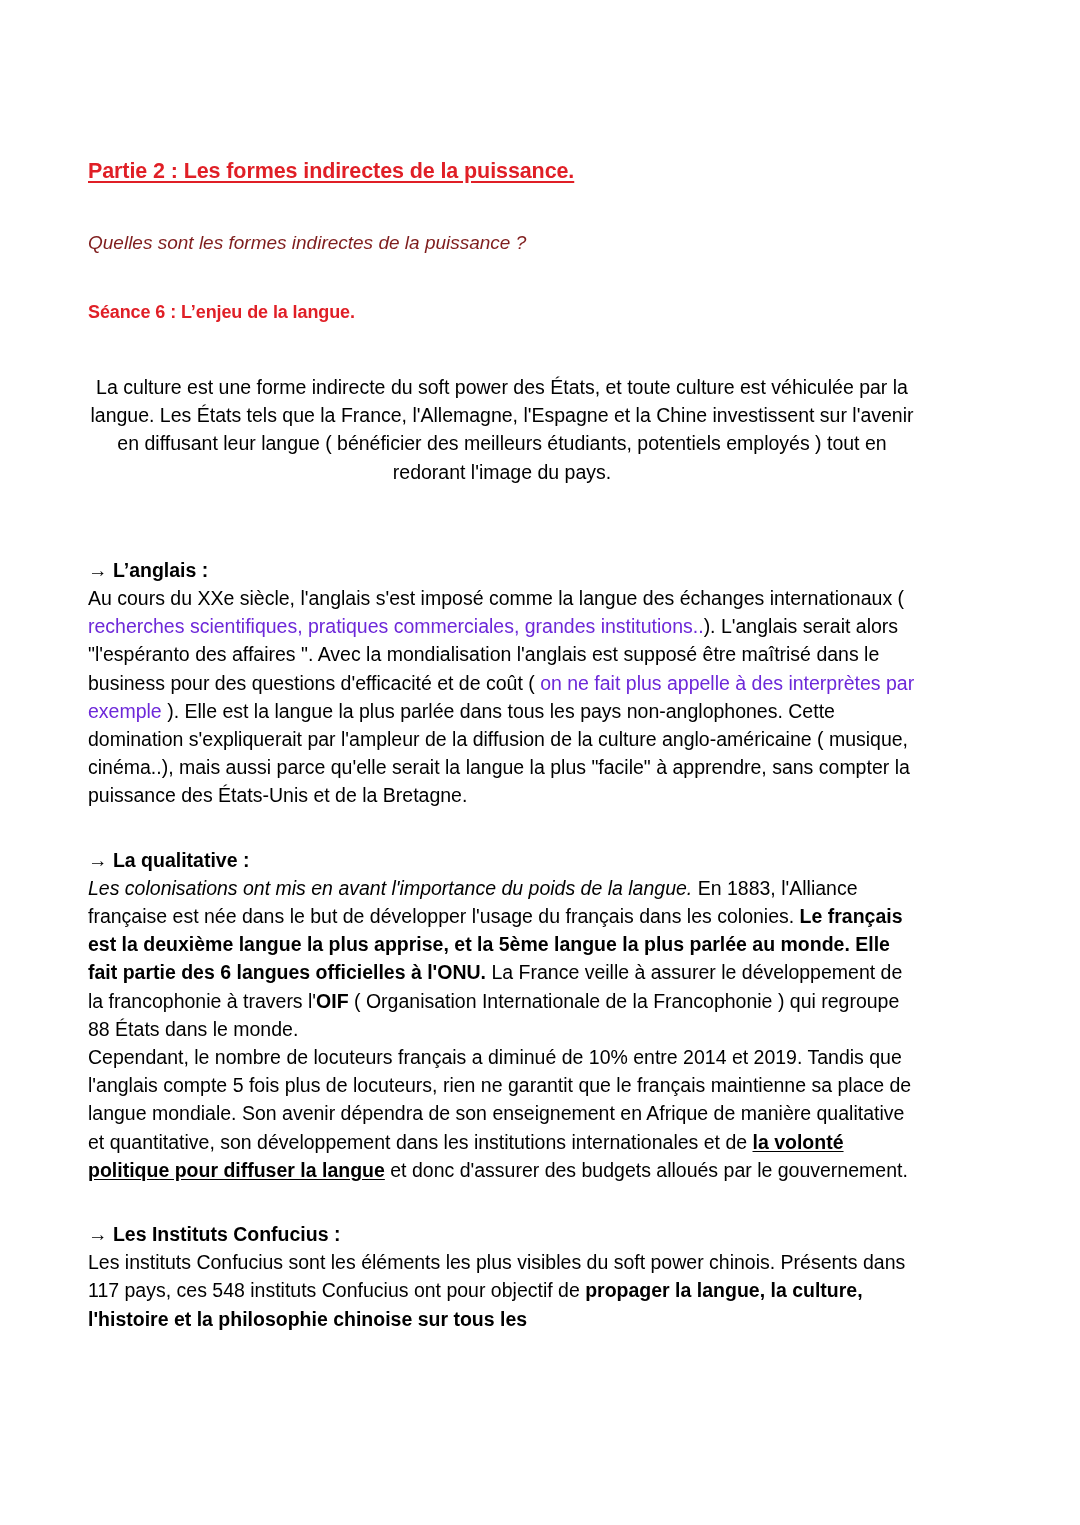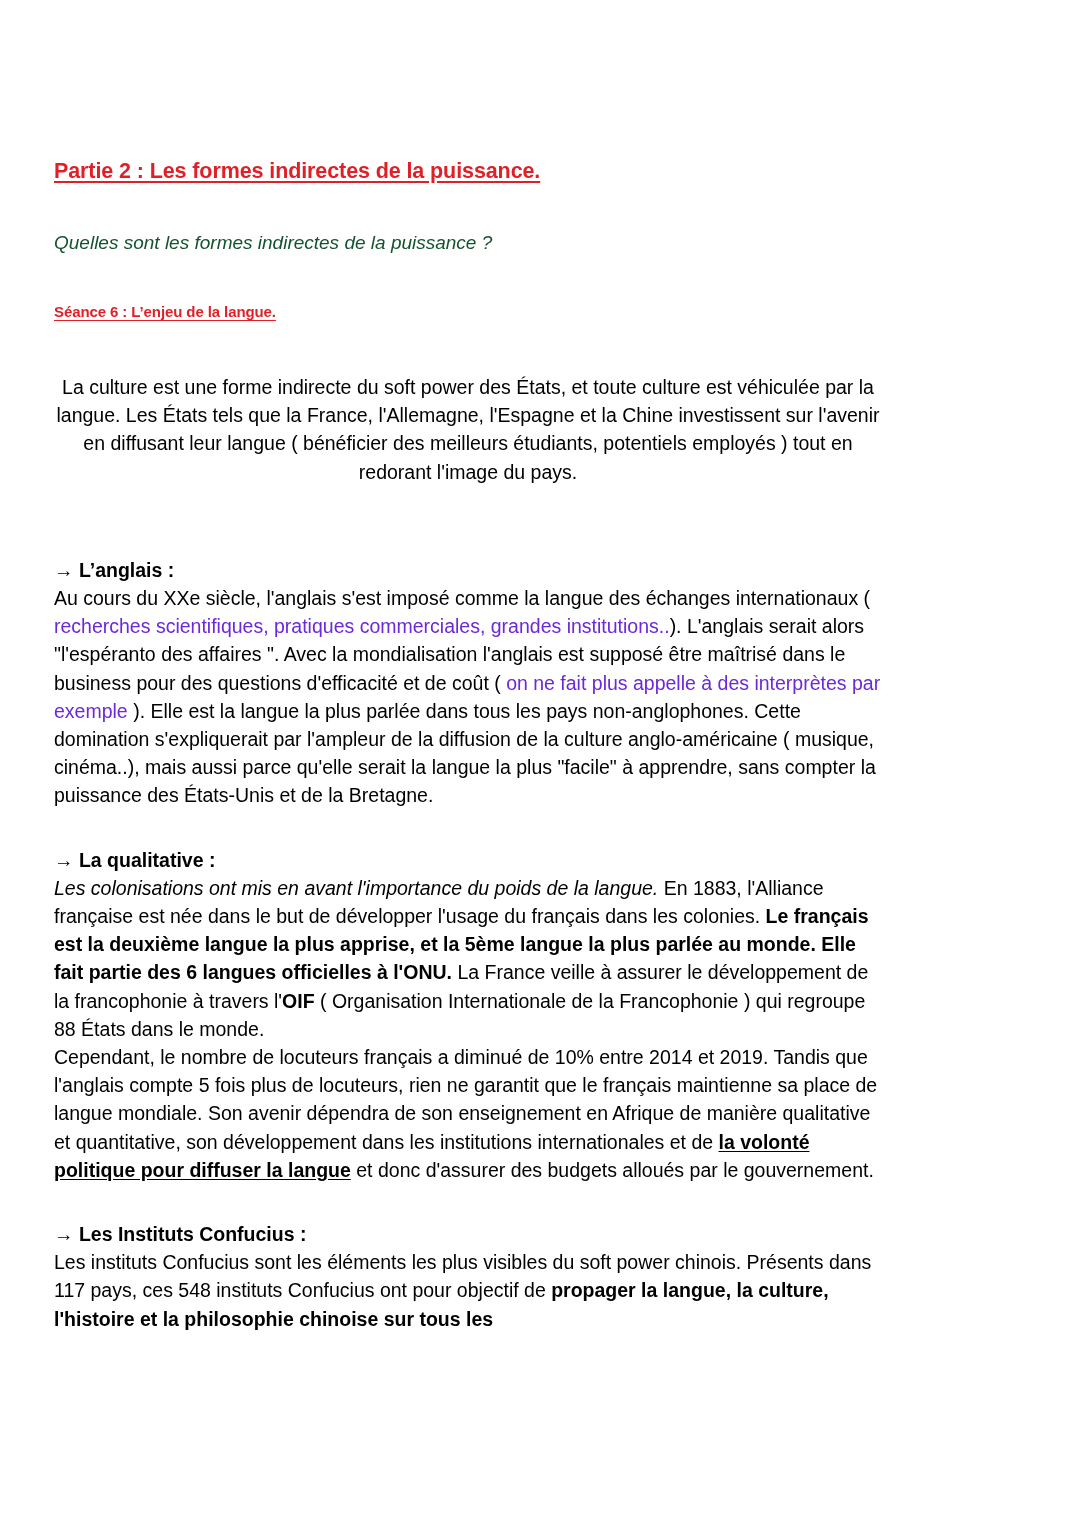--- a/index.html
+++ b/index.html
@@ -14,21 +14,21 @@
     font-family: "Liberation Sans", sans-serif;
     color: #000000;
     -webkit-font-smoothing: antialiased;
   }
   .page {
     position: relative;
     width: 1080px;
     height: 1525px;
     background: #ffffff;
     box-sizing: border-box;
-    padding: 158px 125px 0 54px;
+    padding: 158px 125px 0 88px;
   }
   .doc-body {
     width: 828px;
     font-size: 19.5px;
     line-height: 28.2px;
     color: #000000;
   }
 
   
   h1.part-title {
@@ -39,29 +39,28 @@
     color: #e01f26;
     text-decoration: underline;
     text-underline-offset: 3px;
     letter-spacing: -0.1px;
   }
   p.lead-question {
     margin: 47px 0 0 0;
     font-size: 19px;
     line-height: 24px;
     font-style: italic;
-    color: #14532d;
+    color: #7f1d1d;
   }
   h2.session-title {
     margin: 44px 0 0 0;
-    font-size: 15px;
+    font-size: 18px;
     line-height: 26px;
     font-weight: bold;
     color: #e01f26;
-    text-decoration: underline;
     text-underline-offset: 3px;
     letter-spacing: -0.1px;
   }
 
   
   p.para {
     margin: 0;
   }
   p.intro-para {
     margin: 48px 0 0 0;

